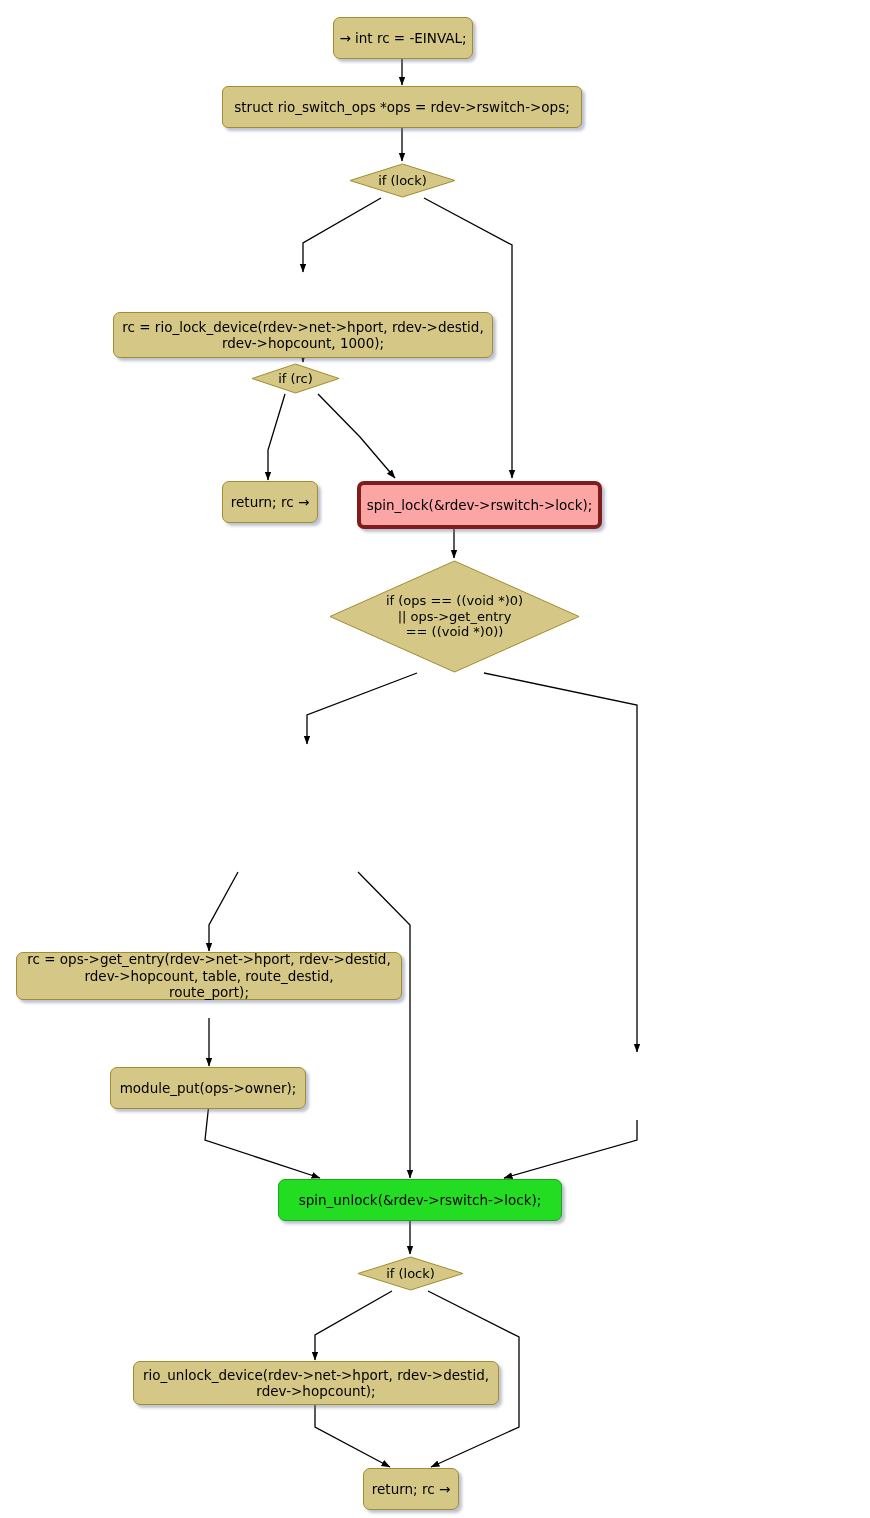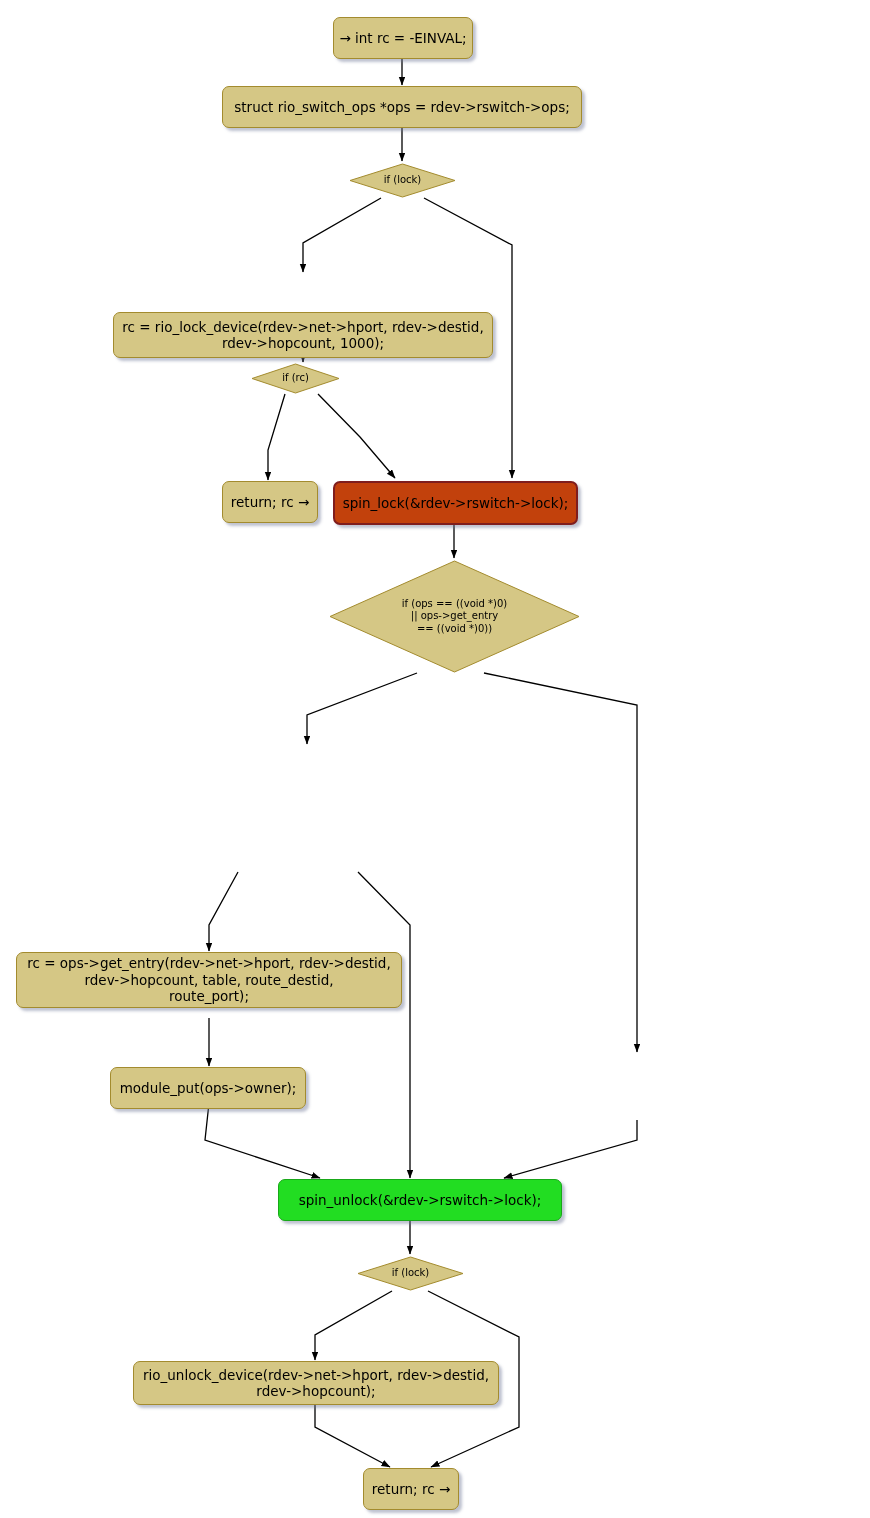--- a/index.html
+++ b/index.html
@@ -42,32 +42,33 @@
   }
   .node.box {
     border: 1px solid #A38B2E;
     border-radius: 7px;
     background: #D5C785;
     box-shadow: 3px 3px 3px rgba(110,120,150,0.45);
     font-size: 13.5px;
     padding: 20px 9px;
   }
   .node.box.hl-red {
-    background: #c2410c;
-    border: 2px solid #7f1d1d;
+    background: #fca5a5;
+    border: 4px solid #7f1d1d;
+    margin-left: 24px;
   }
   .node.box.hl-green {
     background: #22DD22;
     border: 1px solid #19A819;
   }
   .node.diamond {
     background: transparent;
     border: none;
     box-shadow: none;
-    font-size: 10px;
+    font-size: 13px;
   }
   .node.diamond .dia-shape {
     position: absolute;
     left: 0;
     top: 0;
     width: 100%;
     height: 100%;
     z-index: 0;
   }
   .node.diamond .dia-text {
@@ -126,21 +127,21 @@
       <path d="M428,1291 L519,1337 L519,1427 L431,1467"></path>
 
       <path d="M315,1404 L315,1427 L390,1467"></path>
     </g>
   </svg>
 
   <div class="node box" style="left:333px; top:17px; width:140px; height:31px;">
     <span>→ int rc = -EINVAL;</span>
   </div>
 
-  <div class="node box" style="left:222px; top:86px; width:360px; height:38px;">
+  <div class="node box" style="left:222px; top:86px; width:360px; height:38px;border-radius:6px;">
     <span>struct rio_switch_ops *ops = rdev-&gt;rswitch-&gt;ops;</span>
   </div>
 
   <div class="node diamond" style="left:348px; top:162px; width:109px; height:37px;">
     <svg class="dia-shape" viewBox="0 0 109 37" preserveAspectRatio="none">
       <polygon points="54.5,2 107,18.5 54.5,35 2,18.5" fill="#D5C785" stroke="#A38B2E" stroke-width="1"></polygon>
       <polygon points="57,5 109,20.5 57,37 5,20.5" fill="none"></polygon>
     </svg>
     <span class="dia-text">if (lock)</span>
   </div>
@@ -168,21 +169,21 @@
   <div class="node diamond" style="left:328px; top:559px; width:253px; height:115px;">
     <svg class="dia-shape" viewBox="0 0 253 115" preserveAspectRatio="none">
       <polygon points="126.5,2 251,57.5 126.5,113 2,57.5" fill="#D5C785" stroke="#A38B2E" stroke-width="1"></polygon>
     </svg>
     <span class="dia-text">if (ops == ((void *)0)
 || ops-&gt;get_entry
 == ((void *)0))</span>
   </div>
 
 
-  <div class="node box" style="left:16px; top:952px; width:386px; height:56px;">
+  <div class="node box" style="left:16px; top:952px; width:386px; height:48px;">
     <span>rc = ops-&gt;get_entry(rdev-&gt;net-&gt;hport, rdev-&gt;destid,
 rdev-&gt;hopcount, table, route_destid,
 route_port);</span>
   </div>
 
   <div class="node box" style="left:110px; top:1067px; width:196px; height:31px;">
     <span>module_put(ops-&gt;owner);</span>
   </div>
 
 

